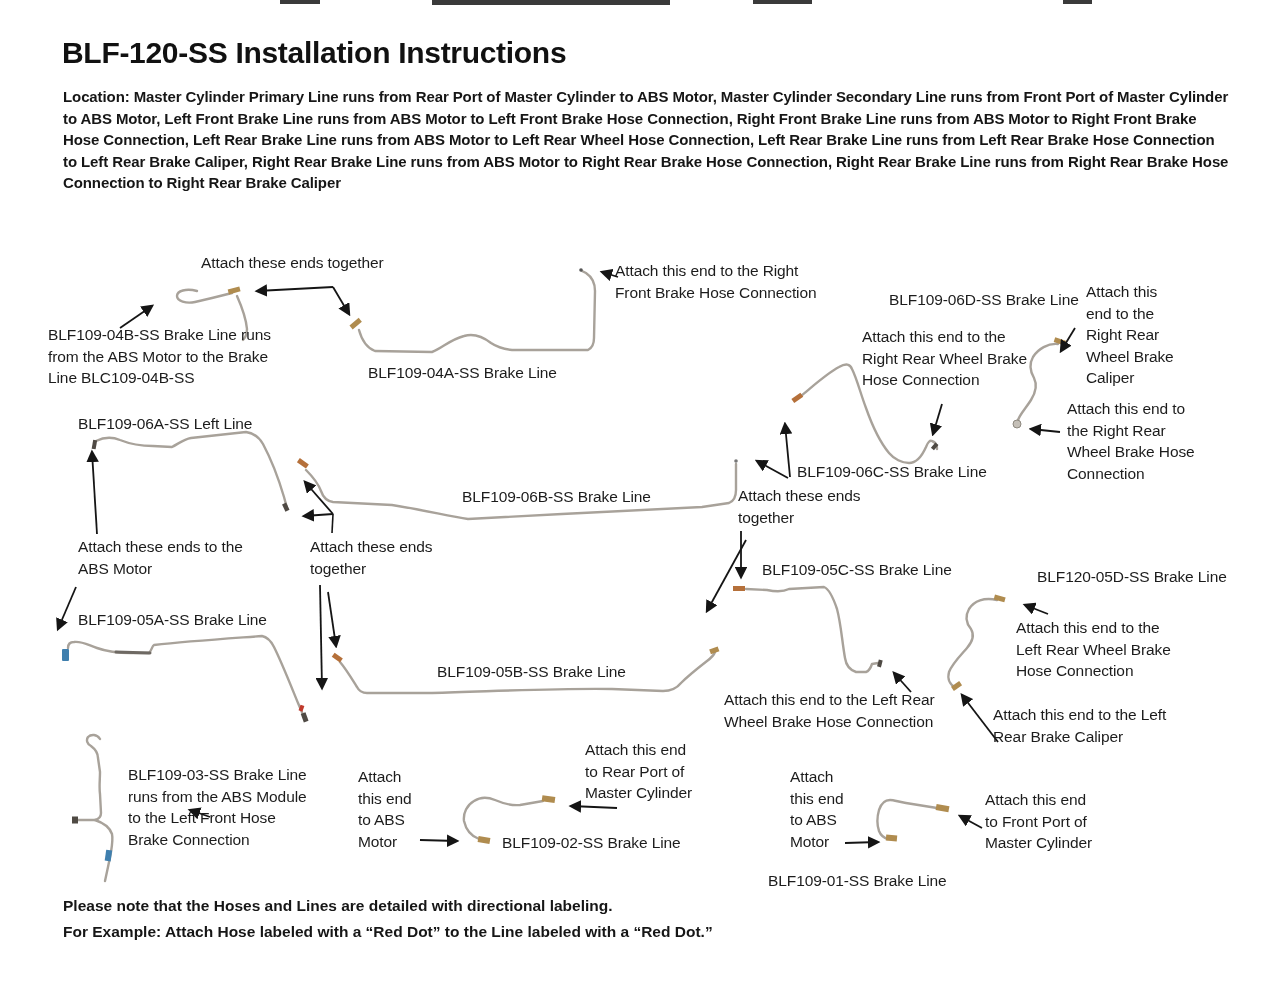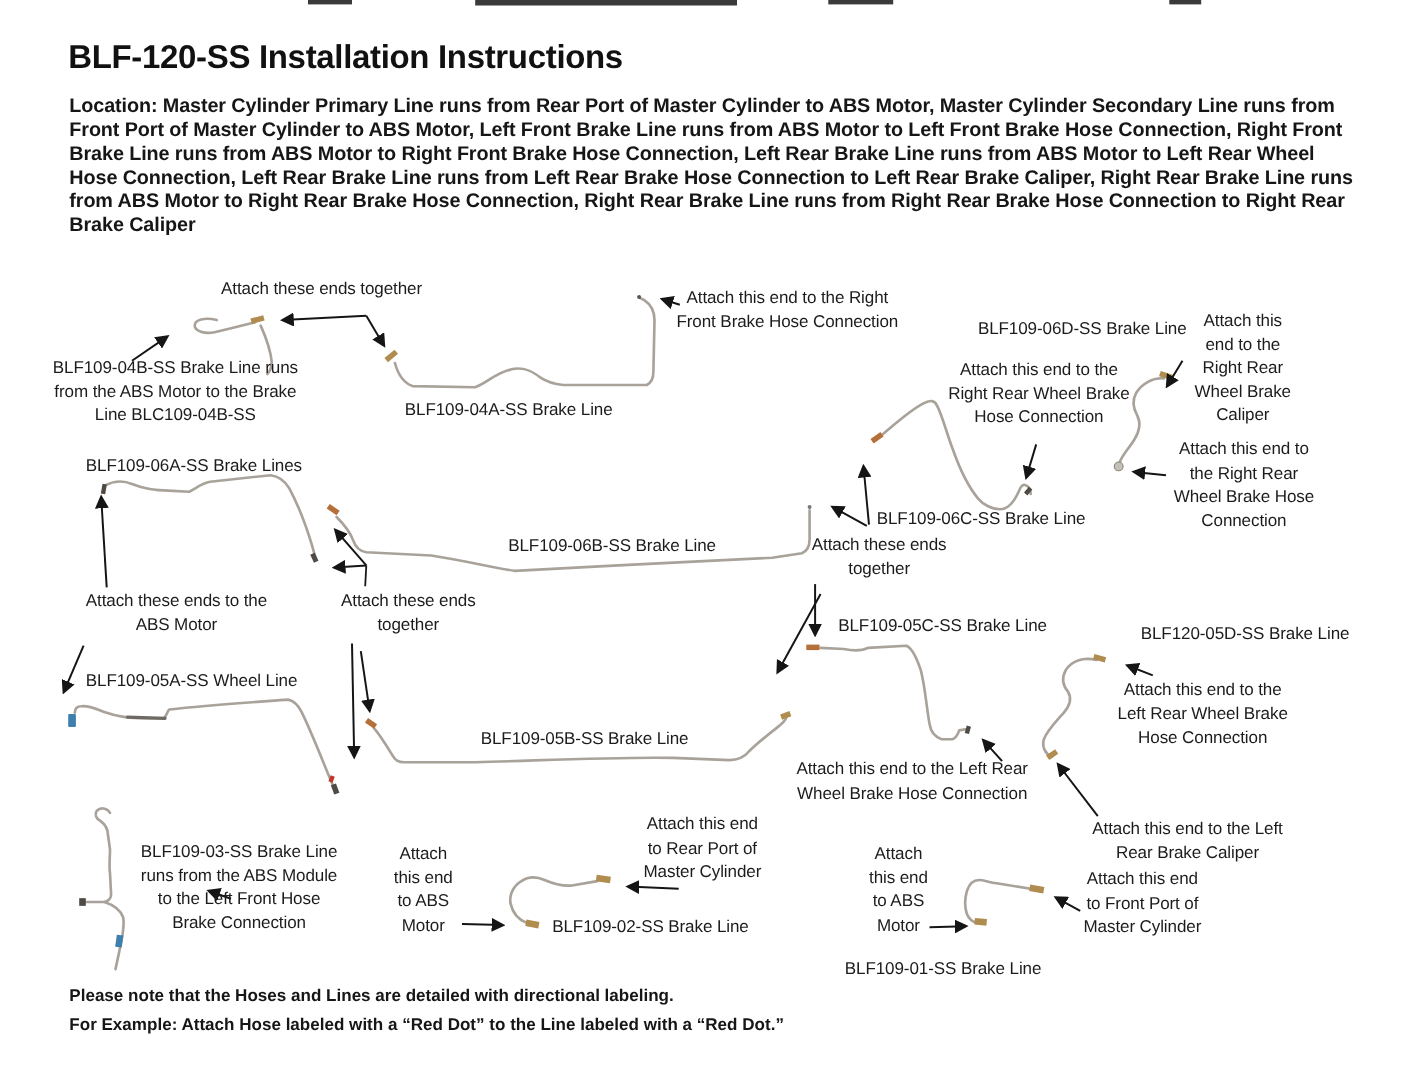--- a/index.html
+++ b/index.html
@@ -9,31 +9,31 @@
     overflow:hidden;
   }
   .page{position:absolute;left:0;top:0;width:1234px;height:989px;background:#fff;}
   .topbar{position:absolute;top:0;height:4px;background:#3a3a3a;}
   .title{
     position:absolute;left:62px;top:36px;font-size:30px;font-weight:700;
     letter-spacing:-0.3px;color:#111;
   }
   .para{
     position:absolute;left:63px;top:86px;width:1167px;
-    font-size:18px;font-weight:700;line-height:21.5px;letter-spacing:-0.1px;color:#161616;
+    font-size:15px;font-weight:700;line-height:21.5px;letter-spacing:-0.1px;color:#161616;
   }
   .note{
     position:absolute;left:63px;top:216px;font-size:15.5px;font-weight:700;color:#161616;
   }
   .footer-line{position:absolute;left:63px;font-size:15.5px;font-weight:700;color:#161616;}
   .footer-1{top:897px;}
   .footer-2{top:923px;}
   .dlabel{
     position:absolute;font-size:15.5px;line-height:21.5px;white-space:pre-line;
-    color:#1c1c1c;letter-spacing:-0.1px;text-align:center;
+    color:#1c1c1c;letter-spacing:-0.1px;
   }
   svg.diagram{position:absolute;left:0;top:0;}
   .tube{fill:none;stroke:var(--tube,#a8a29a);stroke-width:2.4;stroke-linecap:round;stroke-linejoin:round;}
   .tube-dark{fill:none;stroke:var(--tube-dark,#6e6963);stroke-width:3;stroke-linecap:round;}
   .arrow{stroke:var(--ink,#151515);stroke-width:1.8;fill:none;}
   .stem{stroke:var(--ink,#151515);stroke-width:1.6;fill:none;}
 </style>
 </head>
 <body>
 
@@ -179,39 +179,39 @@
 Right Rear Wheel Brake
 Hose Connection</div>
       <div class="dlabel" style="left: 48px; top: 324px;">BLF109-04B-SS Brake Line runs
 from the ABS Motor to the Brake
 Line BLC109-04B-SS</div>
       <div class="dlabel" style="left: 368px; top: 362px;">BLF109-04A-SS Brake Line</div>
       <div class="dlabel" style="left: 1067px; top: 398px;">Attach this end to
 the Right Rear
 Wheel Brake Hose
 Connection</div>
-      <div class="dlabel" style="left: 78px; top: 413px;">BLF109-06A-SS Brake Lines</div>
+      <div class="dlabel" style="left: 78px; top: 413px;">BLF109-06A-SS Left Line</div>
       <div class="dlabel" style="left: 797px; top: 461px;">BLF109-06C-SS Brake Line</div>
       <div class="dlabel" style="left: 462px; top: 486px;">BLF109-06B-SS Brake Line</div>
       <div class="dlabel" style="left: 738px; top: 485px;">Attach these ends
 together</div>
       <div class="dlabel" style="left: 78px; top: 536px;">Attach these ends to the
 ABS Motor</div>
       <div class="dlabel" style="left: 310px; top: 536px;">Attach these ends
 together</div>
       <div class="dlabel" style="left: 762px; top: 559px;">BLF109-05C-SS Brake Line</div>
       <div class="dlabel" style="left: 1037px; top: 566px;">BLF120-05D-SS Brake Line</div>
-      <div class="dlabel" style="left: 78px; top: 609px;">BLF109-05A-SS Wheel Line</div>
+      <div class="dlabel" style="left: 78px; top: 609px;">BLF109-05A-SS Brake Line</div>
       <div class="dlabel" style="left: 1016px; top: 617px;">Attach this end to the
 Left Rear Wheel Brake
 Hose Connection</div>
       <div class="dlabel" style="left: 404px; top: 661px; margin-left: 33px;">BLF109-05B-SS Brake Line</div>
       <div class="dlabel" style="left: 724px; top: 689px;">Attach this end to the Left Rear
 Wheel Brake Hose Connection</div>
-      <div class="dlabel" style="left: 993px; top: 704px; margin-top: 39px;">Attach this end to the Left
+      <div class="dlabel" style="left: 993px; top: 704px;">Attach this end to the Left
 Rear Brake Caliper</div>
       <div class="dlabel" style="left: 585px; top: 739px;">Attach this end
 to Rear Port of
 Master Cylinder</div>
       <div class="dlabel" style="left: 128px; top: 764px;">BLF109-03-SS Brake Line
 runs from the ABS Module
 to the  Left Front Hose
 Brake Connection</div>
       <div class="dlabel" style="left: 358px; top: 766px;">Attach
 this end

